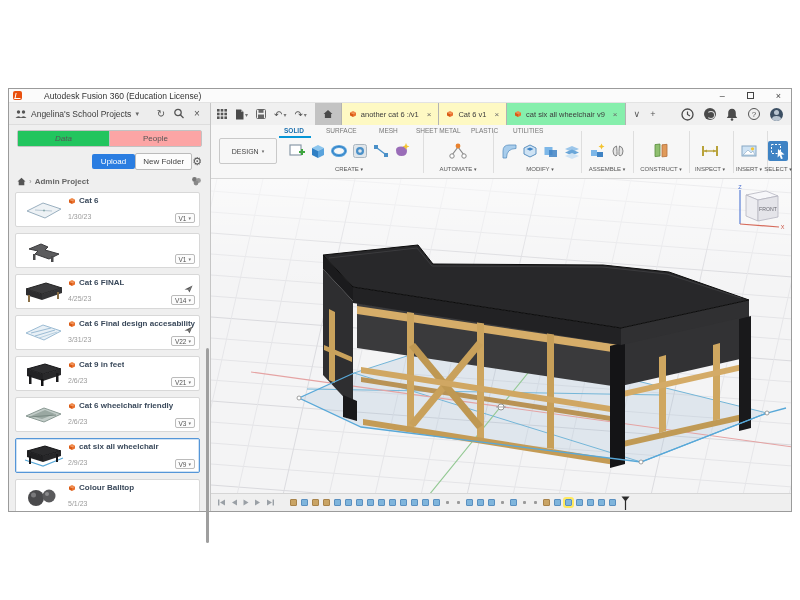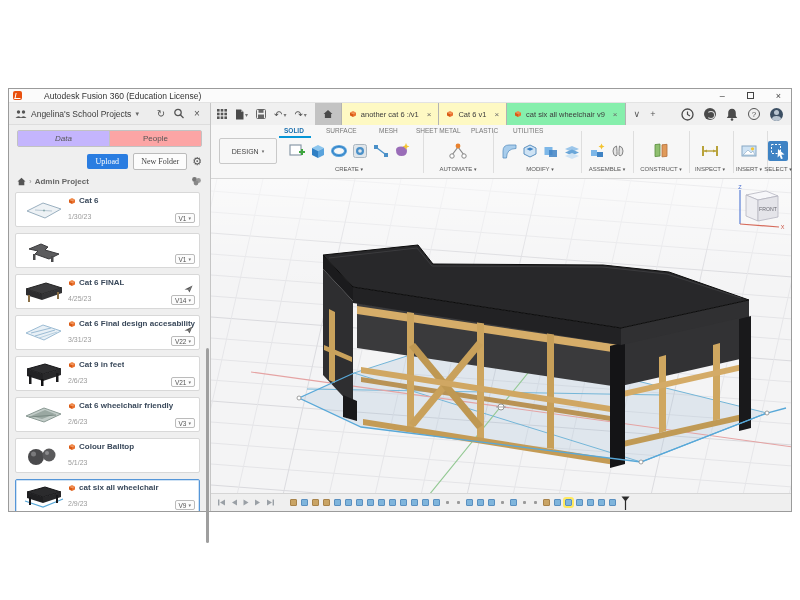--- a/index.html
+++ b/index.html
@@ -19,23 +19,23 @@
 
   
   .data-panel { width:202px; background:#efefef; border-right:1px solid #c6c6c6; display:flex; flex-direction:column; position:relative; }
   .dp-header { height:22px; display:flex; align-items:center; padding:0 6px; background:#ededed; border-bottom:1px solid #dddddd; gap:4px; }
   .dp-title { font-size:8.5px; color:#3c3c3c; white-space:nowrap; }
   .dp-caret { font-size:7px; color:#666; }
   .dp-header .spacer{ flex:1; }
   .dp-hicon { font-size:10px; color:#555; width:14px; text-align:center; }
   .seg { display:flex; margin:5px 8px 3px 8px; border:1px solid #c2c2c2; border-radius:2px; background:#fff; height:17px; }
   .seg-btn { flex:1; font-size:8px; color:#555; display:flex; align-items:center; justify-content:center; background:#fca5a5; }
-  .seg-btn.active { background:#c4b5fd;font-style:italic; }
+  .seg-btn.active { background:#22c55e;font-style:italic; }
   .seg-btn + .seg-btn { border-left:1px solid #c2c2c2; }
-  .dp-actions { display:flex; justify-content:flex-end; align-items:center; gap:5px; padding:3px 8px 4px 8px;font-family:Liberation Serif, serif; }
+  .dp-actions { display:flex; justify-content:flex-end; align-items:center; padding:3px 8px 4px 8px; }
   .btn-upload { background:#2a7de1; color:#fff; font-size:8px; border-radius:2px; padding:3px 9px; }
   .btn-newfolder { background:#fcfcfc; color:#444; font-size:8px; border:1px solid #bbb; border-radius:2px; padding:3px 7px; }
   .gear { font-size:11px; color:#555; }
   .dp-breadcrumb { display:flex; align-items:center; gap:3px; padding:2px 8px 4px 8px; font-size:8px; color:#666; font-weight:bold; }
   .bc-home svg{ display:block; }
   .bc-sep { color:#aaa; }
   .dp-breadcrumb .spacer{flex:1;}
   .file-list { flex:1; overflow:hidden; padding:2px 10px 0 6px; position:relative; }
   .file-item { position:relative; height:35px; margin-bottom:6px; background:#fff; border:1px solid #d8d8d8; border-radius:2px; display:flex; align-items:center; padding:2px 4px; }
   .file-item.selected { border:1.5px solid #5596d8; box-shadow:0 0 0 1px #cfe2f4 inset; }
@@ -290,38 +290,20 @@
                   <polygon points="1,2.5 4,4 4,7 1,5.5" fill="#d95a14"></polygon>
                   <polygon points="4,4 7,2.5 7,5.5 4,7" fill="#e9702e"></polygon>
                 </svg>
                 <span class="fi-name">Cat 6 wheelchair friendly</span>
               </span><span class="fi-date">2/6/23</span></span>
             <span class="ver-badge">
               <span>V3</span>
               <span style="font-size:5px;color:#777">▾</span>
             </span>
           </div>
-          <div class="file-item">
-            <span class="thumb">
-              <svg width="44" height="26" viewBox="0 0 44 26">
-                <circle cx="15" cy="14" r="8" fill="#4a4a4c"></circle>
-                <circle cx="12.5" cy="11" r="2.5" fill="#7a7a7c"></circle>
-                <circle cx="28" cy="12" r="6.5" fill="#5a5a5c"></circle>
-                <circle cx="26" cy="10" r="2" fill="#8a8a8c"></circle>
-              </svg>
-            </span>
-            <span class="fi-body"><span class="fi-name-row">
-                <svg width="8" height="8" viewBox="0 0 8 8">
-                  <polygon points="1,2.5 4,1 7,2.5 4,4" fill="#f08a4a"></polygon>
-                  <polygon points="1,2.5 4,4 4,7 1,5.5" fill="#d95a14"></polygon>
-                  <polygon points="4,4 7,2.5 7,5.5 4,7" fill="#e9702e"></polygon>
-                </svg>
-                <span class="fi-name">Colour Balltop</span>
-              </span><span class="fi-date">5/1/23</span></span>
-          </div>
           <div class="file-item selected">
             <span class="thumb">
               <svg width="44" height="26" viewBox="0 0 44 26">
                 <polygon points="6,8 24,3 40,8 22,13" fill="#2b2b2d" stroke="#141416"></polygon>
                 <polygon points="6,8 22,13 22,19 6,14" fill="#202022"></polygon>
                 <polygon points="22,13 40,8 40,13 22,19" fill="#272729"></polygon>
                 <polyline points="4,17 22,23 42,15" fill="none" stroke="#58a8d8" stroke-width="1.2"></polyline>
                 <rect x="8" y="13" width="2" height="8" fill="#17171a"></rect>
                 <rect x="35" y="11" width="2" height="8" fill="#17171a"></rect>
               </svg>
@@ -331,20 +313,38 @@
                   <polygon points="1,2.5 4,1 7,2.5 4,4" fill="#f08a4a"></polygon>
                   <polygon points="1,2.5 4,4 4,7 1,5.5" fill="#d95a14"></polygon>
                   <polygon points="4,4 7,2.5 7,5.5 4,7" fill="#e9702e"></polygon>
                 </svg>
                 <span class="fi-name">cat six all wheelchair</span>
               </span><span class="fi-date">2/9/23</span></span>
             <span class="ver-badge">
               <span>V9</span>
               <span style="font-size:5px;color:#777">▾</span>
             </span>
+          </div>
+          <div class="file-item">
+            <span class="thumb">
+              <svg width="44" height="26" viewBox="0 0 44 26">
+                <circle cx="15" cy="14" r="8" fill="#4a4a4c"></circle>
+                <circle cx="12.5" cy="11" r="2.5" fill="#7a7a7c"></circle>
+                <circle cx="28" cy="12" r="6.5" fill="#5a5a5c"></circle>
+                <circle cx="26" cy="10" r="2" fill="#8a8a8c"></circle>
+              </svg>
+            </span>
+            <span class="fi-body"><span class="fi-name-row">
+                <svg width="8" height="8" viewBox="0 0 8 8">
+                  <polygon points="1,2.5 4,1 7,2.5 4,4" fill="#f08a4a"></polygon>
+                  <polygon points="1,2.5 4,4 4,7 1,5.5" fill="#d95a14"></polygon>
+                  <polygon points="4,4 7,2.5 7,5.5 4,7" fill="#e9702e"></polygon>
+                </svg>
+                <span class="fi-name">Colour Balltop</span>
+              </span><span class="fi-date">5/1/23</span></span>
           </div>
         </div>
       <div class="dp-scrollbar"></div>
     </div>
 
     <div class="work-area">
 
       <div class="doc-tabbar">
         <div class="qat">
           <span class="qi">

